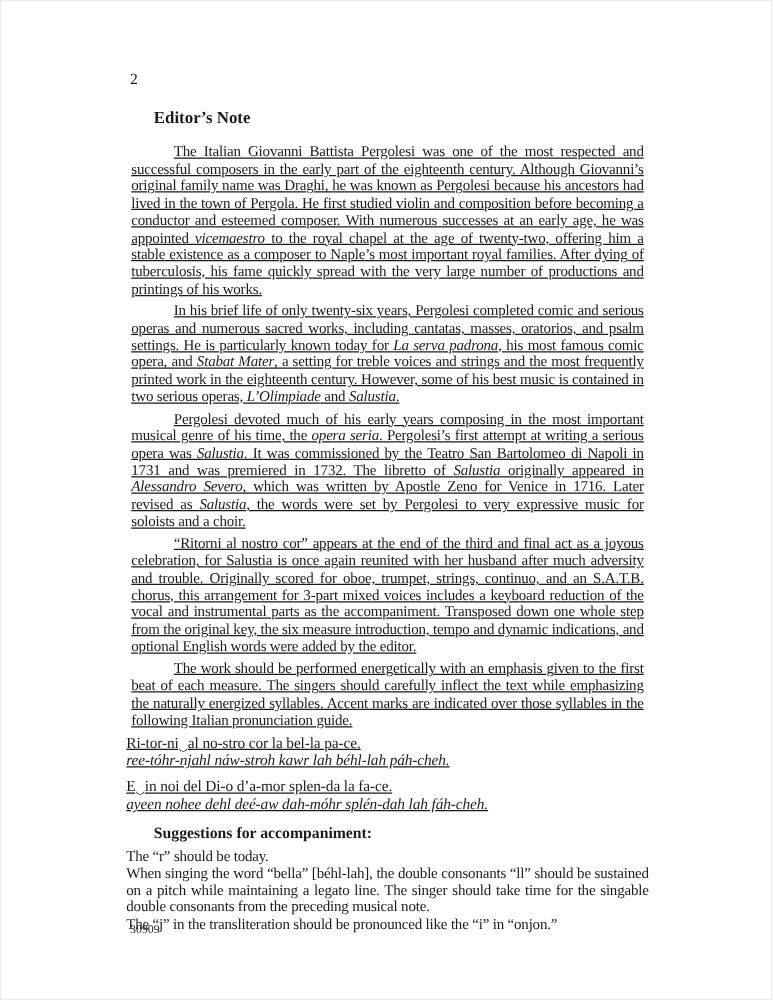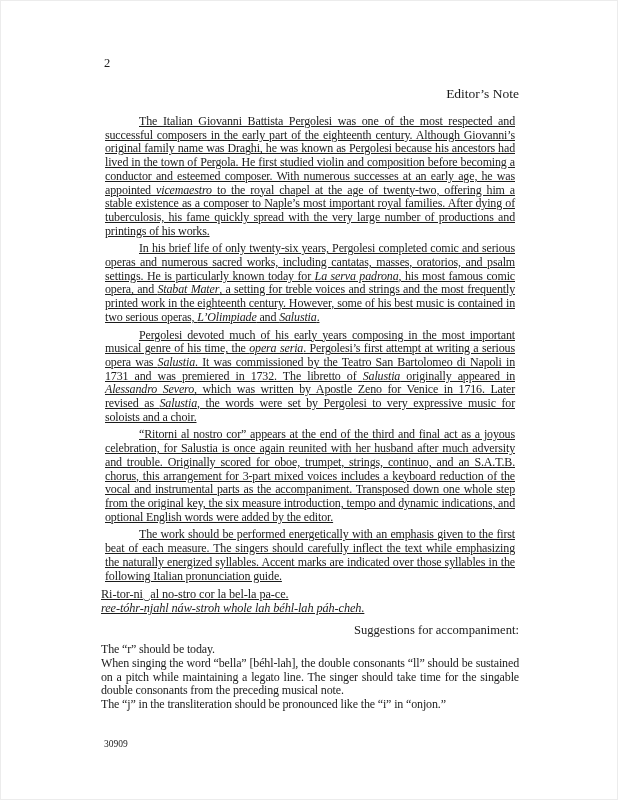--- a/index.html
+++ b/index.html
@@ -23,22 +23,22 @@
     top: 56px;
     font-size: 12.5px;
   }
   .content {
     position: absolute;
     left: 101px;
     top: 86px;
     width: 418px;
   }
   .heading {
-    text-align: right;
-    font-weight: normal;
+    text-align: left;
+    font-weight: bold;
     padding-left: 22px; 
   }
   .note-title {
     font-size: 13.5px;
     margin: 0 0 13px 0;
   }
   .guide-title {
     font-size: 13.2px;
     margin: 9px 0 7px 0;
   }
@@ -95,21 +95,25 @@
         <p><span>In his brief life of only twenty-six years, Pergolesi completed comic and serious operas and numerous sacred works, including cantatas, masses, oratorios, and psalm settings. He is particularly known today for </span><i>La serva padrona</i><span>, his most famous comic opera, and </span><i>Stabat Mater</i><span>, a setting for treble voices and strings and the most frequently printed work in the eighteenth century. However, some of his best music is contained in two serious operas, </span><i>L’Olimpiade</i><span> and </span><i>Salustia</i><span>.</span></p>
         <p><span>Pergolesi devoted much of his early years composing in the most important musical genre of his time, the </span><i>opera seria</i><span>. Pergolesi’s first attempt at writing a serious opera was </span><i>Salustia</i><span>. It was commissioned by the Teatro San Bartolomeo di Napoli in 1731 and was premiered in 1732. The libretto of </span><i>Salustia</i><span> originally appeared in </span><i>Alessandro Severo</i><span>, which was written by Apostle Zeno for Venice in 1716. Later revised as </span><i>Salustia</i><span>, the words were set by Pergolesi to very expressive music for soloists and a choir.</span></p>
         <p><span>“Ritorni al nostro cor” appears at the end of the third and final act as a joyous celebration, for Salustia is once again reunited with her husband after much adversity and trouble. Originally scored for oboe, trumpet, strings, continuo, and an S.A.T.B. chorus, this arrangement for 3-part mixed voices includes a keyboard reduction of the vocal and instrumental parts as the accompaniment. Transposed down one whole step from the original key, the six measure introduction, tempo and dynamic indications, and optional English words were added by the editor.</span></p>
         <p><span>The work should be performed energetically with an emphasis given to the first beat of each measure. The singers should carefully inflect the text while emphasizing the naturally energized syllables. Accent marks are indicated over those syllables in the following Italian pronunciation guide.</span></p>
       </div>
 
 
     <div class="pron-lines">
         <div class="pron-pair">
           <div class="pron-italian">Ri-tor-ni‿al no-stro cor la bel-la pa-ce.</div>
-          <div class="pron-phonetic">ree-tóhr-njahl náw-stroh whole lah béhl-lah páh-cheh.</div>
+          <div class="pron-phonetic">ree-tóhr-njahl náw-stroh kawr lah béhl-lah páh-cheh.</div>
+        </div>
+        <div class="pron-pair">
+          <div class="pron-italian">E‿in noi del Di-o d’a-mor splen-da la fa-ce.</div>
+          <div class="pron-phonetic">ayeen nohee dehl deé-aw dah-móhr splén-dah lah fáh-cheh.</div>
         </div>
       </div>
 
     <div class="heading sub-title">Suggestions for accompaniment:</div>
 
     <div class="suggestions">
         <p>The “r” should be today.</p>
         <p>When singing the word “bella” [béhl-lah], the double consonants “ll” should be sustained on a pitch while maintaining a legato line. The singer should take time for the singable double consonants from the preceding musical note.</p>
         <p>The “j” in the transliteration should be pronounced like the “i” in “onjon.”</p>
       </div>

